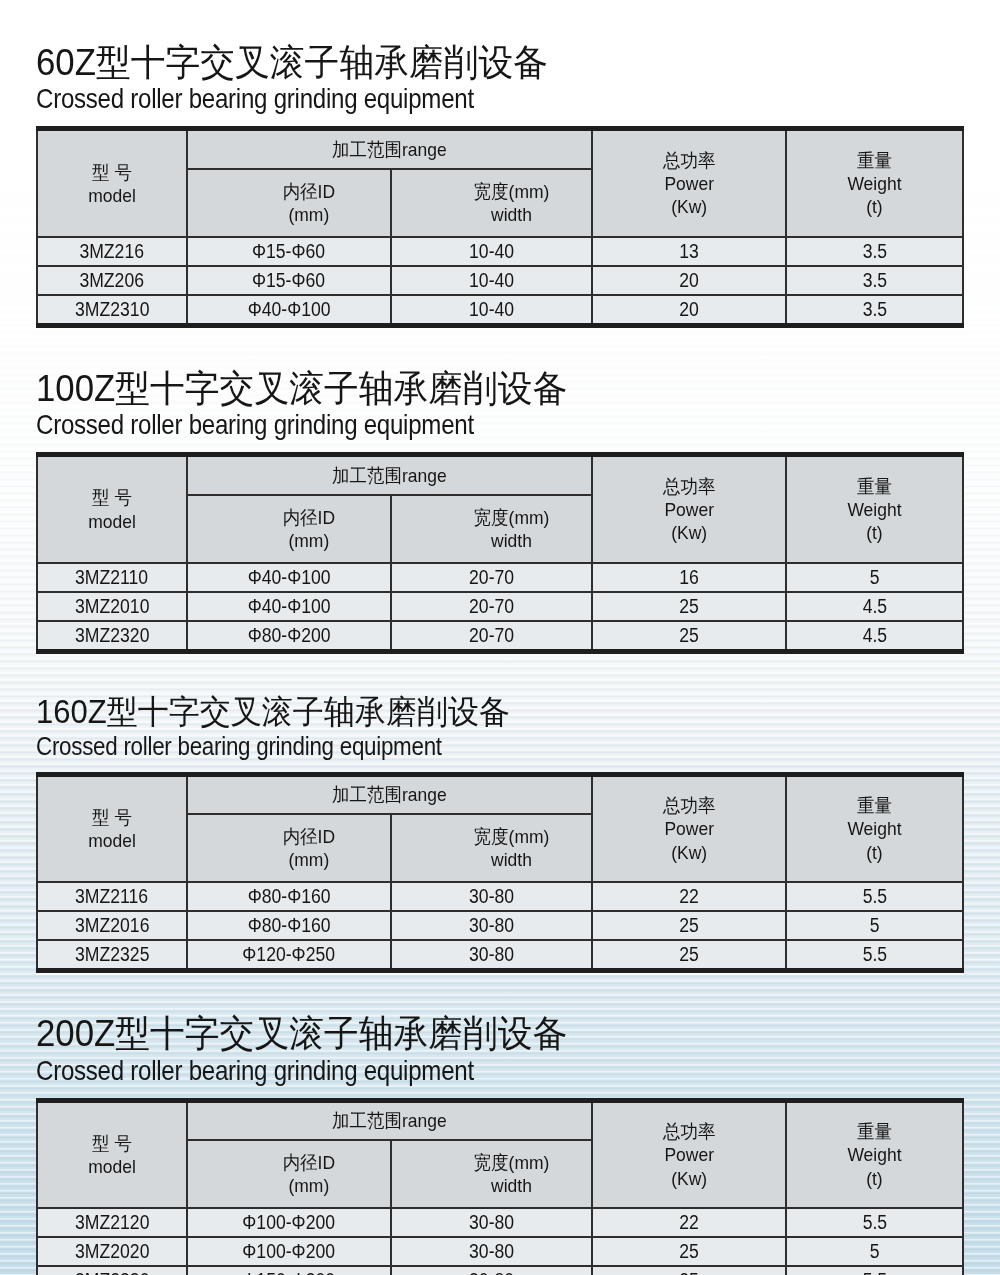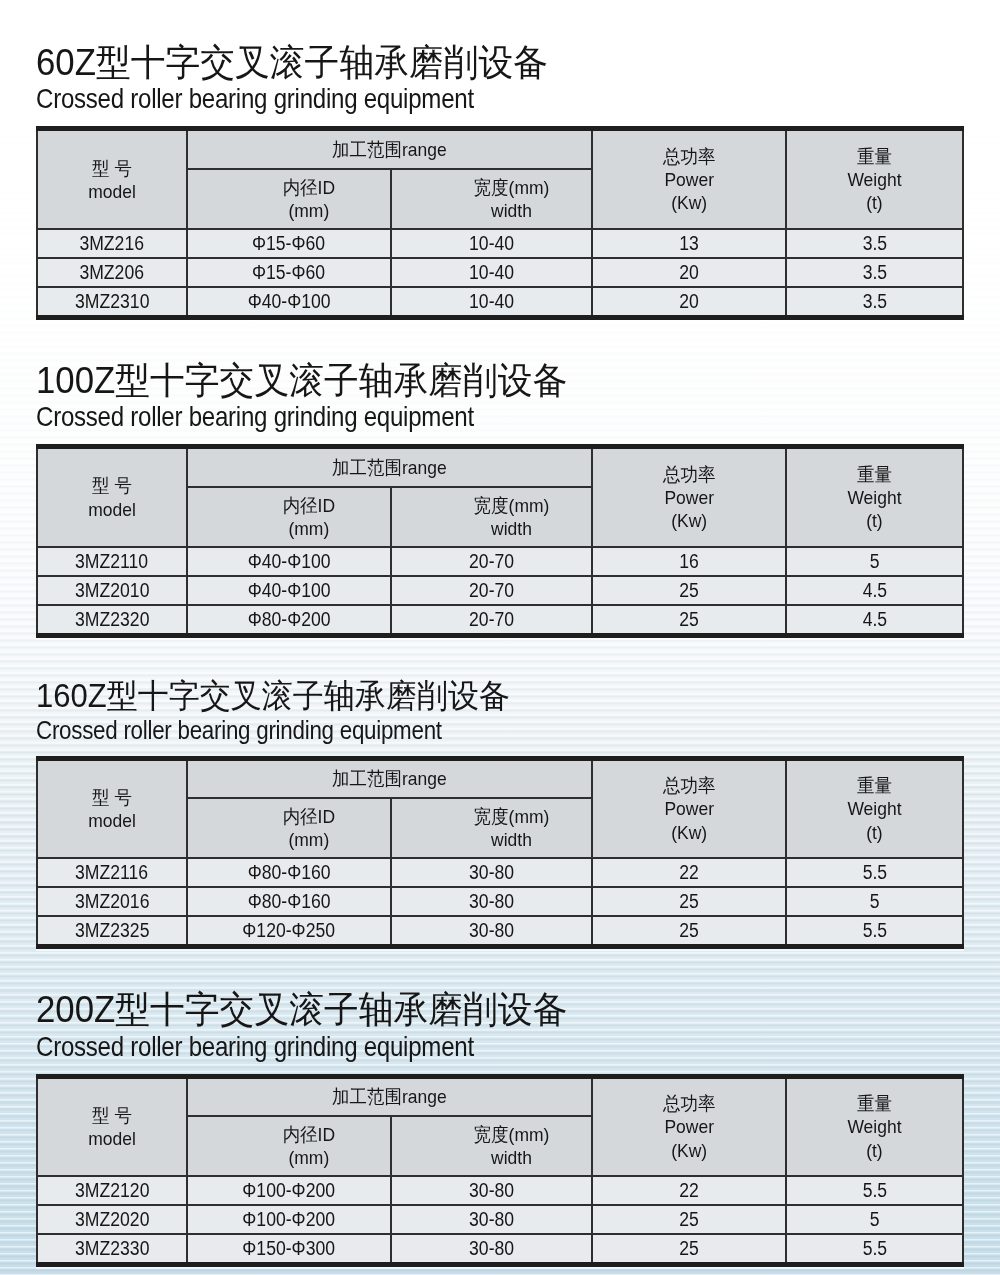--- a/index.html
+++ b/index.html
@@ -48,21 +48,21 @@
   col.c-model{width:16.2%;} col.c-id{width:22%;} col.c-width{width:21.7%;}
   col.c-power{width:21%;} col.c-weight{width:19.1%;}
   .spec th,.spec td{
     border:2px solid var(--border-mid);
     text-align:center;vertical-align:middle;
     font-weight:normal;
   }
   .spec th{background:var(--header-bg);font-size:19px;line-height:1.22;padding:2px 0;}
   .spec td{background:var(--cell-bg);font-size:20px;height:22px;padding:2px 0;}
   .spec thead tr.r1 th{height:40px;}
-  .spec thead tr.r2 th{height:60px;padding-left:40px;}
+  .spec thead tr.r2 th{height:68px;padding-left:40px;}
   .l{display:block;transform:scaleX(.92);transform-origin:center;}
   .v{display:inline-block;transform:scaleX(.88);transform-origin:center;white-space:nowrap;}
 </style>
 </head>
 <body>
 
 <div class="sec">
   <div class="t-cn">60Z型十字交叉滚子轴承磨削设备</div>
   <div class="t-en">Crossed roller bearing grinding equipment</div>
   <table class="spec">

